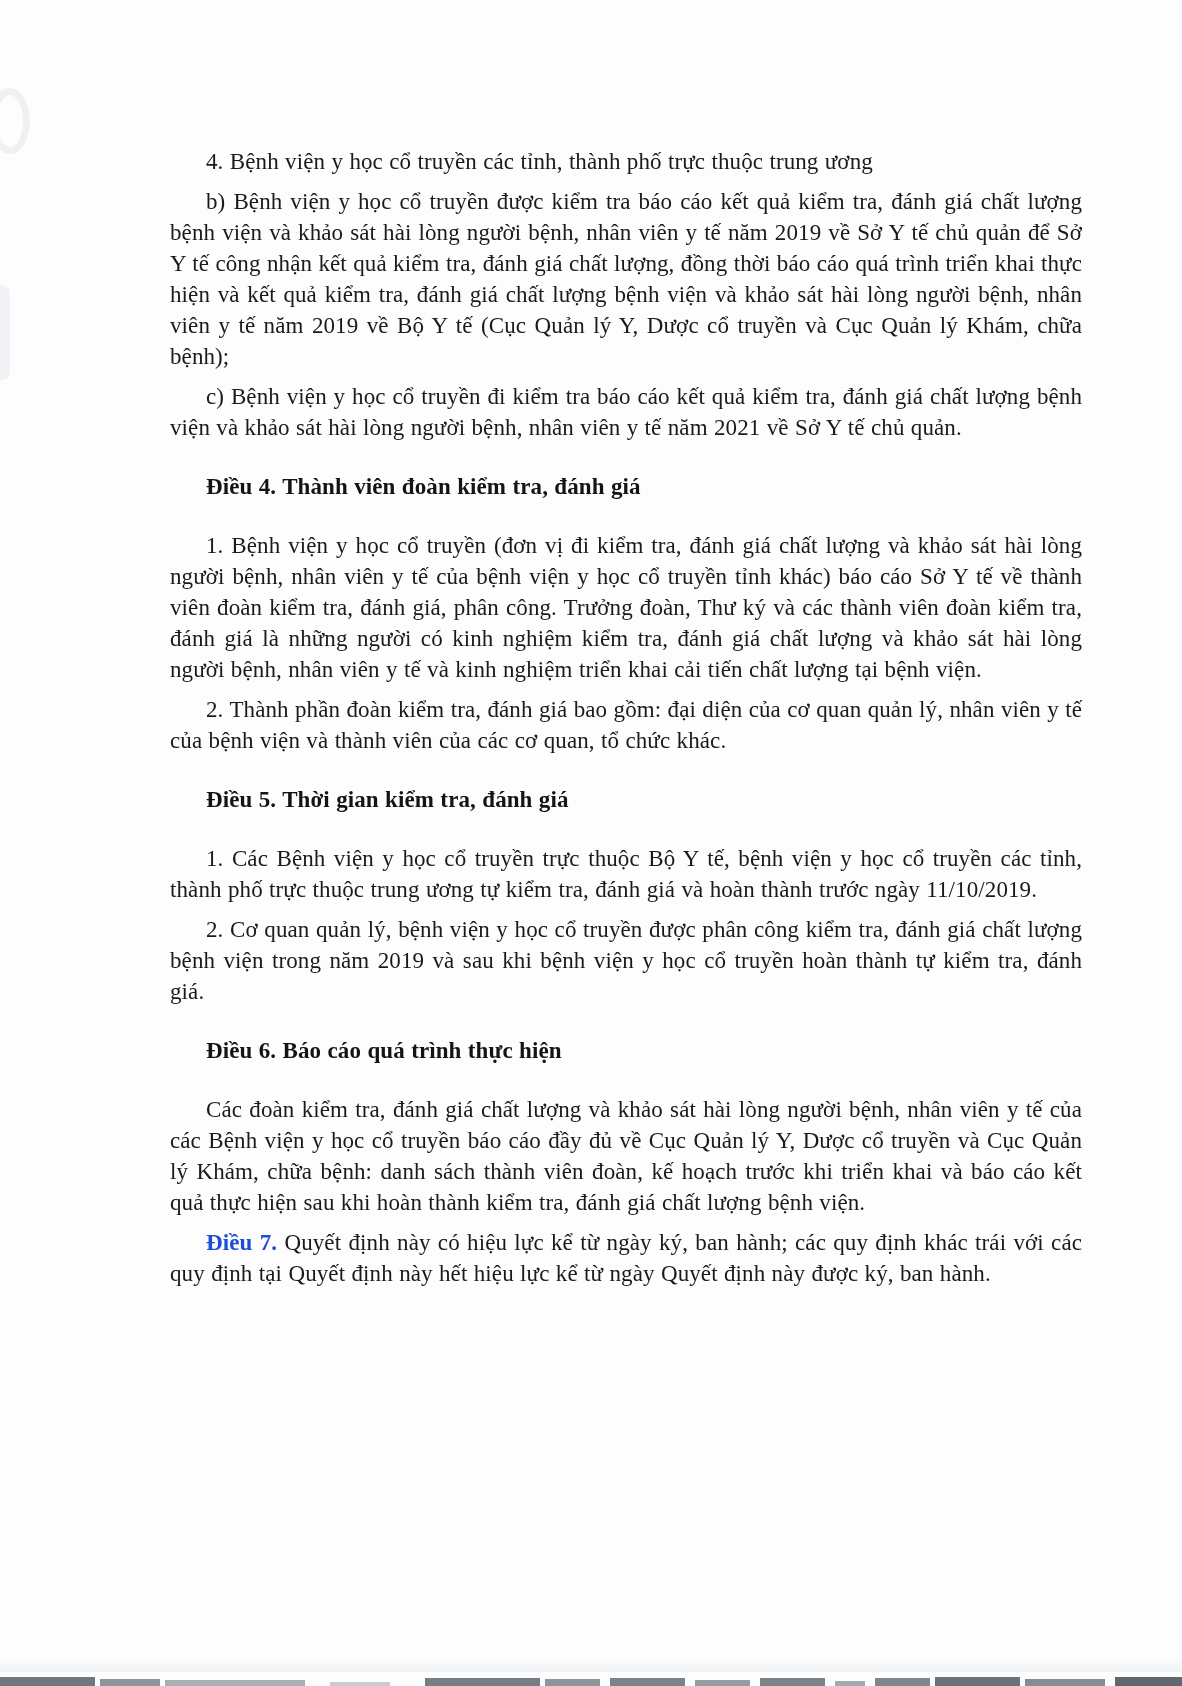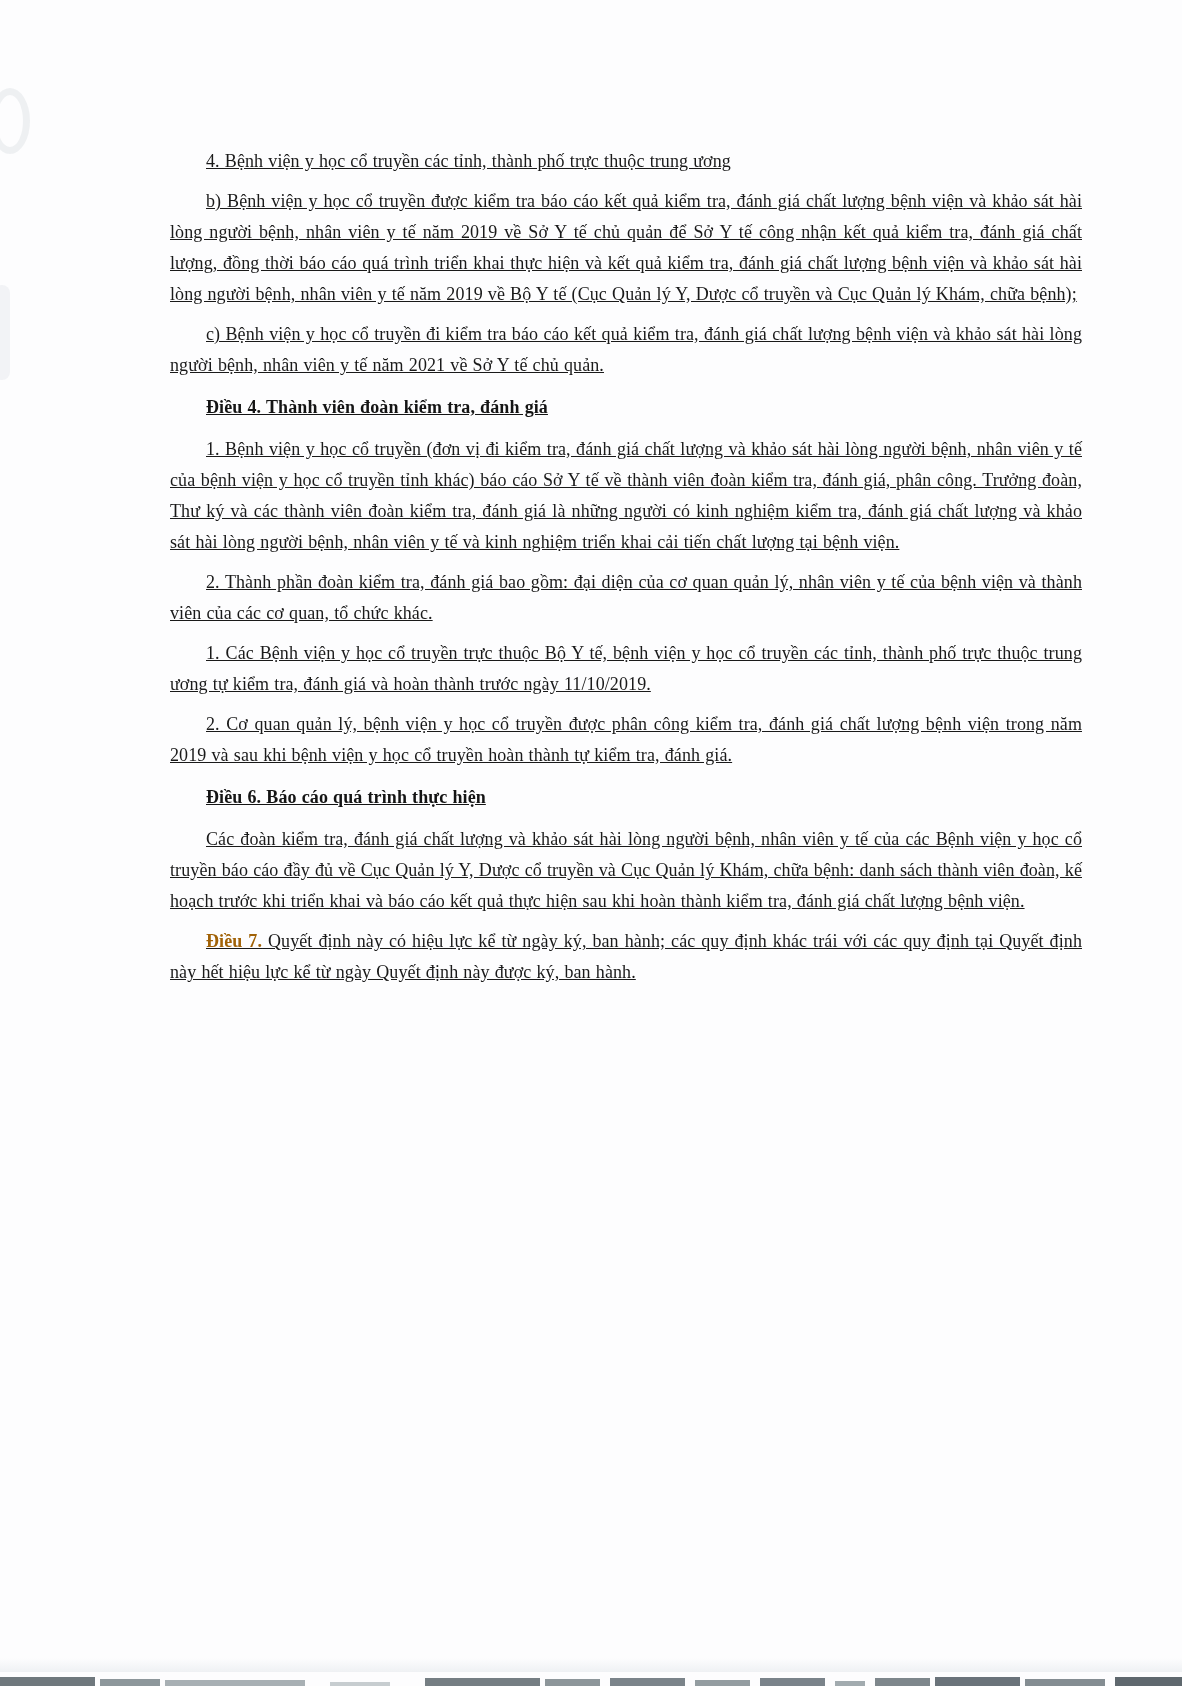--- a/index.html
+++ b/index.html
@@ -20,37 +20,36 @@
     position: absolute;
     top: 146px;
     left: 170px;
     width: 912px;
     display: flex;
     flex-direction: column;
     gap: 9px;
   }
   .doc-body p {
     margin: 0;
-    font-size: 18px;
+    font-size: 23px;
     line-height: 31px;
     text-align: justify;
     text-indent: 36px;
     letter-spacing: 0.1px;
     word-spacing: 0.5px;
-    text-decoration: underline;
   }
   .doc-body p.heading {
     font-weight: bold;
     text-align: left;
-    margin: 2px 0;
+    margin: 19px 0;
     color: #141414;
   }
   .doc-body strong {
     font-weight: bold;
-    color: #a16207;
+    color: #1d4ed8;
   }
   
   .artifact-top-left {
     position: absolute;
     left: -10px;
     top: 88px;
     width: 26px;
     height: 52px;
     border: 7px solid #eceef1;
     border-radius: 50%;
@@ -95,20 +94,21 @@
   <div class="artifact-left-smudge"></div>
   <div class="artifact-pre-edge"></div>
 
   <div class="doc-body">
       <p class="body">4. Bệnh viện y học cổ truyền các tỉnh, thành phố trực thuộc trung ương</p>
       <p class="body">b) Bệnh viện y học cổ truyền được kiểm tra báo cáo kết quả kiểm tra, đánh giá chất lượng bệnh viện và khảo sát hài lòng người bệnh, nhân viên y tế năm 2019 về Sở Y tế chủ quản để Sở Y tế công nhận kết quả kiểm tra, đánh giá chất lượng, đồng thời báo cáo quá trình triển khai thực hiện và kết quả kiểm tra, đánh giá chất lượng bệnh viện và khảo sát hài lòng người bệnh, nhân viên y tế năm 2019 về Bộ Y tế (Cục Quản lý Y, Dược cổ truyền và Cục Quản lý Khám, chữa bệnh);</p>
       <p class="body">c) Bệnh viện y học cổ truyền đi kiểm tra báo cáo kết quả kiểm tra, đánh giá chất lượng bệnh viện và khảo sát hài lòng người bệnh, nhân viên y tế năm 2021 về Sở Y tế chủ quản.</p>
       <p class="heading">Điều 4. Thành viên đoàn kiểm tra, đánh giá</p>
       <p class="body">1. Bệnh viện y học cổ truyền (đơn vị đi kiểm tra, đánh giá chất lượng và khảo sát hài lòng người bệnh, nhân viên y tế của bệnh viện y học cổ truyền tỉnh khác) báo cáo Sở Y tế về thành viên đoàn kiểm tra, đánh giá, phân công. Trưởng đoàn, Thư ký và các thành viên đoàn kiểm tra, đánh giá là những người có kinh nghiệm kiểm tra, đánh giá chất lượng và khảo sát hài lòng người bệnh, nhân viên y tế và kinh nghiệm triển khai cải tiến chất lượng tại bệnh viện.</p>
       <p class="body">2. Thành phần đoàn kiểm tra, đánh giá bao gồm: đại diện của cơ quan quản lý, nhân viên y tế của bệnh viện và thành viên của các cơ quan, tổ chức khác.</p>
+      <p class="heading">Điều 5. Thời gian kiểm tra, đánh giá</p>
       <p class="body">1. Các Bệnh viện y học cổ truyền trực thuộc Bộ Y tế, bệnh viện y học cổ truyền các tỉnh, thành phố trực thuộc trung ương tự kiểm tra, đánh giá và hoàn thành trước ngày 11/10/2019.</p>
       <p class="body">2. Cơ quan quản lý, bệnh viện y học cổ truyền được phân công kiểm tra, đánh giá chất lượng bệnh viện trong năm 2019 và sau khi bệnh viện y học cổ truyền hoàn thành tự kiểm tra, đánh giá.</p>
       <p class="heading">Điều 6. Báo cáo quá trình thực hiện</p>
       <p class="body">Các đoàn kiểm tra, đánh giá chất lượng và khảo sát hài lòng người bệnh, nhân viên y tế của các Bệnh viện y học cổ truyền báo cáo đầy đủ về Cục Quản lý Y, Dược cổ truyền và Cục Quản lý Khám, chữa bệnh: danh sách thành viên đoàn, kế hoạch trước khi triển khai và báo cáo kết quả thực hiện sau khi hoàn thành kiểm tra, đánh giá chất lượng bệnh viện.</p>
       <p class="body"><strong>Điều 7.</strong> Quyết định này có hiệu lực kể từ ngày ký, ban hành; các quy định khác trái với các quy định tại Quyết định này hết hiệu lực kể từ ngày Quyết định này được ký, ban hành.</p>
     </div>
 
   <div class="bottom-edge">
       <div class="seg" style="left: 0px; width: 95px; height: 9px; background: rgb(111, 120, 125);"></div>
       <div class="seg" style="left: 100px; width: 60px; height: 7px; background: rgb(141, 151, 155);"></div>

